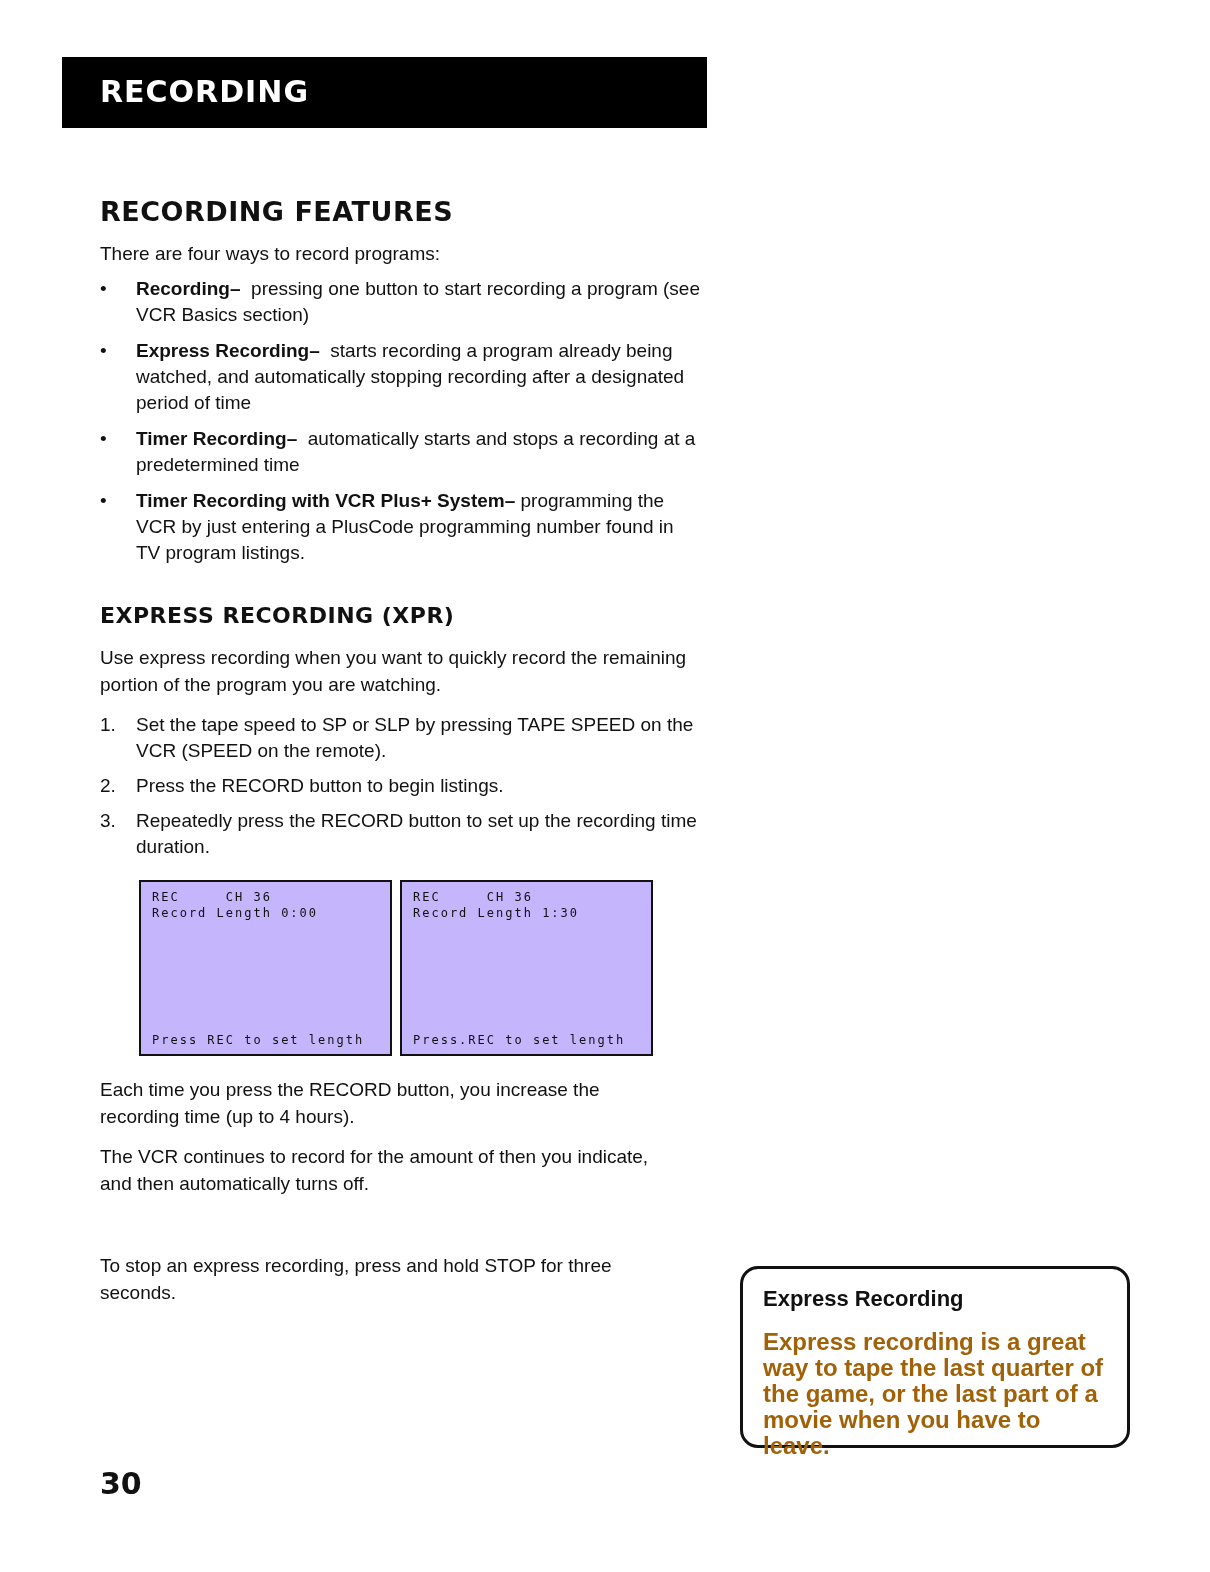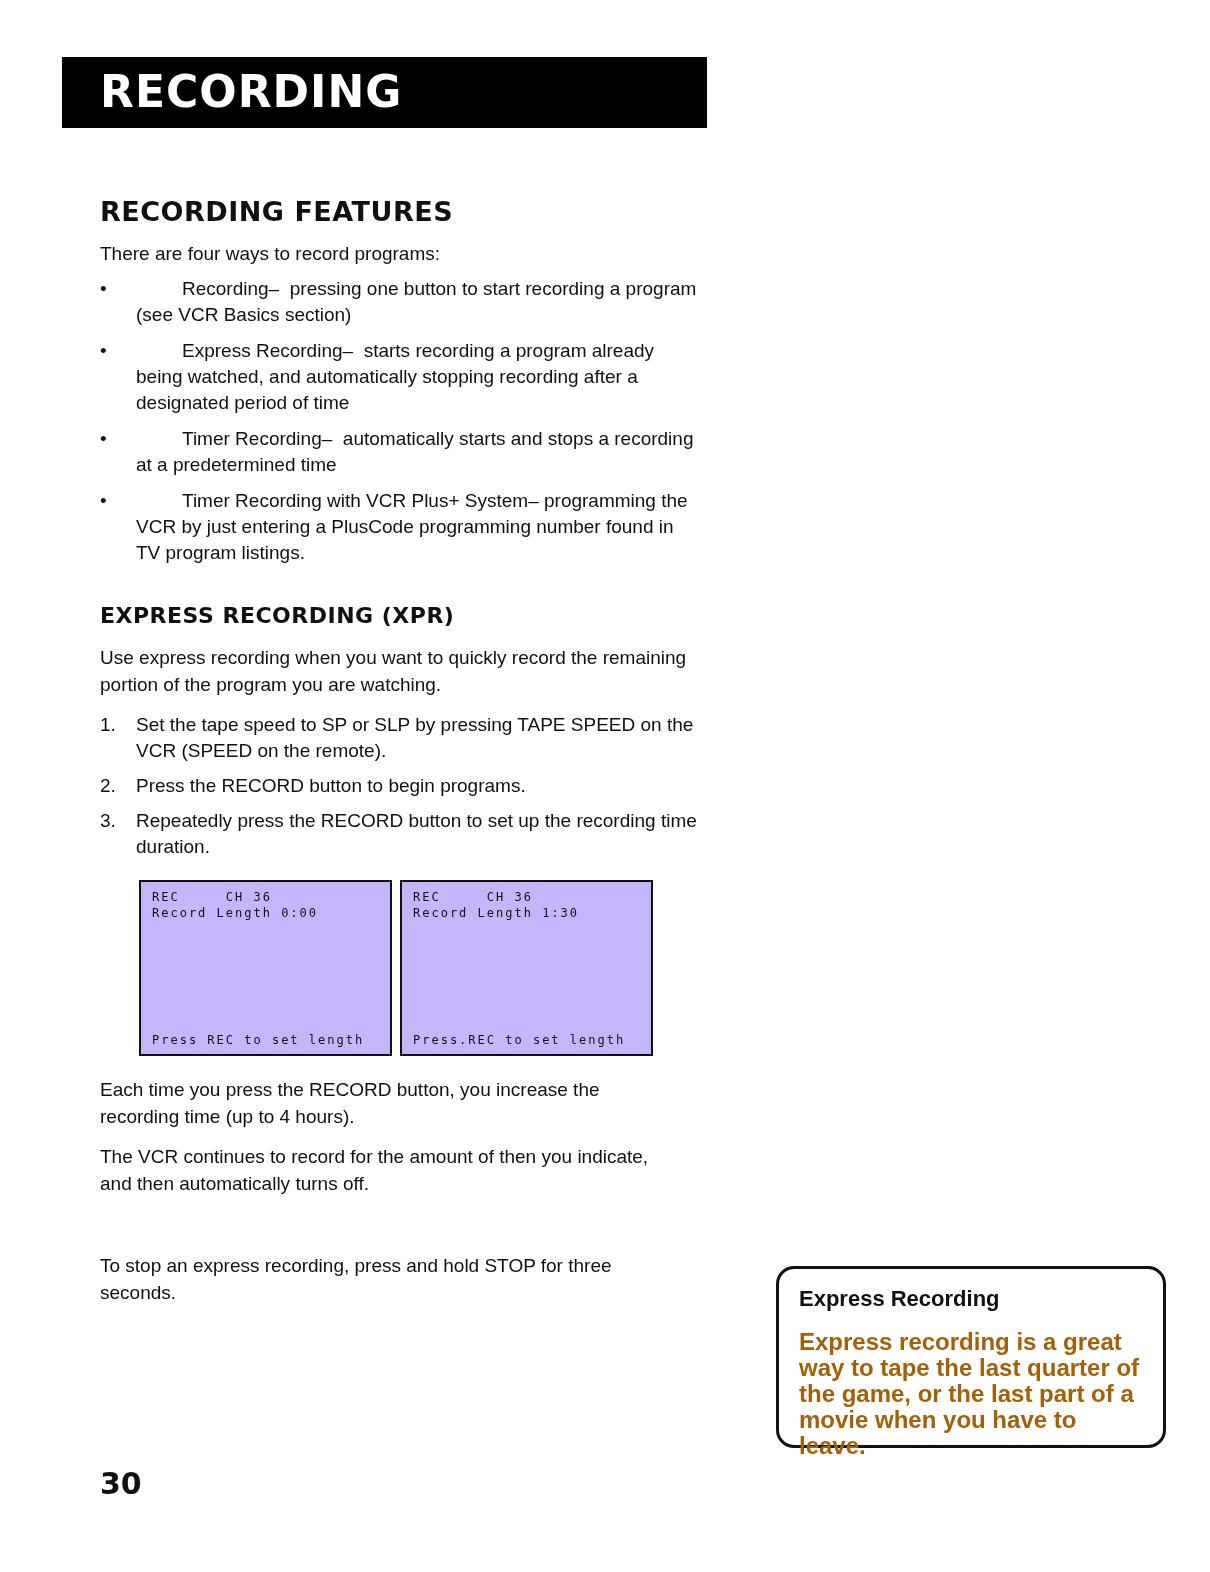--- a/index.html
+++ b/index.html
@@ -22,21 +22,21 @@
       width: 645px;
       height: 71px;
       background: #000000;
     }
     .chapter-title {
       position: absolute;
       left: 38px;
       top: 12px;
       color: #ffffff;
       font-family: "DejaVu Sans", sans-serif;
-      font-size: 44px;
+      font-size: 30px;
       font-weight: bold;
       letter-spacing: 1px;
       line-height: 46px;
     }
     .section-heading {
       position: absolute;
       left: 100px;
       font-family: "DejaVu Sans", sans-serif;
       font-weight: bold;
       color: #111111;
@@ -68,21 +68,21 @@
       font-size: 19px;
       line-height: 26px;
       margin-bottom: 10px;
     }
     .bullet-dot {
       position: absolute;
       left: 0;
       top: 0;
       font-size: 19px;
     }
-    .bold { font-weight: normal; margin-left: 46px; }
+    .bold { font-weight: bold; }
     .ital { }
 
     .steps {
       position: absolute;
       left: 100px;
       top: 712px;
       width: 610px;
       margin: 0;
       padding: 0;
       list-style: none;
@@ -113,21 +113,21 @@
       color: #111111;
     }
     .osd-left { left: 139px; }
     .osd-right { left: 400px; }
     .osd-line1 { position: absolute; left: 11px; top: 8px; white-space: pre; }
     .osd-line2 { position: absolute; left: 11px; top: 24px; white-space: pre; }
     .osd-bottom { position: absolute; left: 11px; top: 151px; white-space: pre; }
 
     .sidebar-box {
       position: absolute;
-      left: 776px;
+      left: 740px;
       top: 1266px;
       width: 384px;
       height: 176px;
       border: 3px solid #111111;
       border-radius: 18px;
       background: #ffffff;
     }
     .sidebar-title {
       position: absolute;
       left: 20px;
@@ -194,21 +194,21 @@
 
 <div class="para" style="top:644px; width:590px;">Use express recording when you want to quickly record the remaining portion of the program you are watching.</div>
 
 <ol class="steps">
   <li class="step-item">
     <span class="step-num">1.</span>
     <span>Set the tape speed to SP or SLP by pressing TAPE SPEED on the VCR (SPEED on the remote).</span>
   </li>
   <li class="step-item">
     <span class="step-num">2.</span>
-    <span>Press the RECORD button to begin programs.</span>
+    <span>Press the RECORD button to begin listings.</span>
   </li>
   <li class="step-item">
     <span class="step-num">3.</span>
     <span>Repeatedly press the RECORD button to set up the recording time duration.</span>
   </li>
 </ol>
 
 <div class="osd-screen osd-left">
   <div class="osd-line1">REC     CH 36</div>
   <div class="osd-line2">Record Length 0:00</div>

